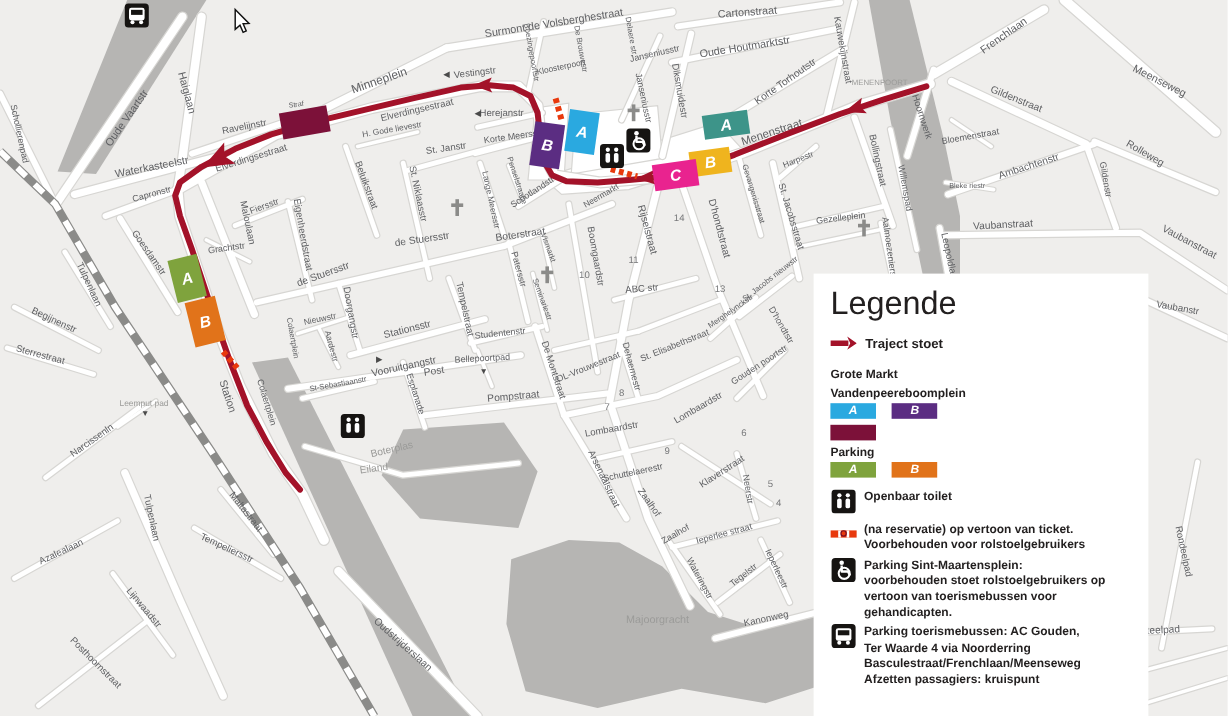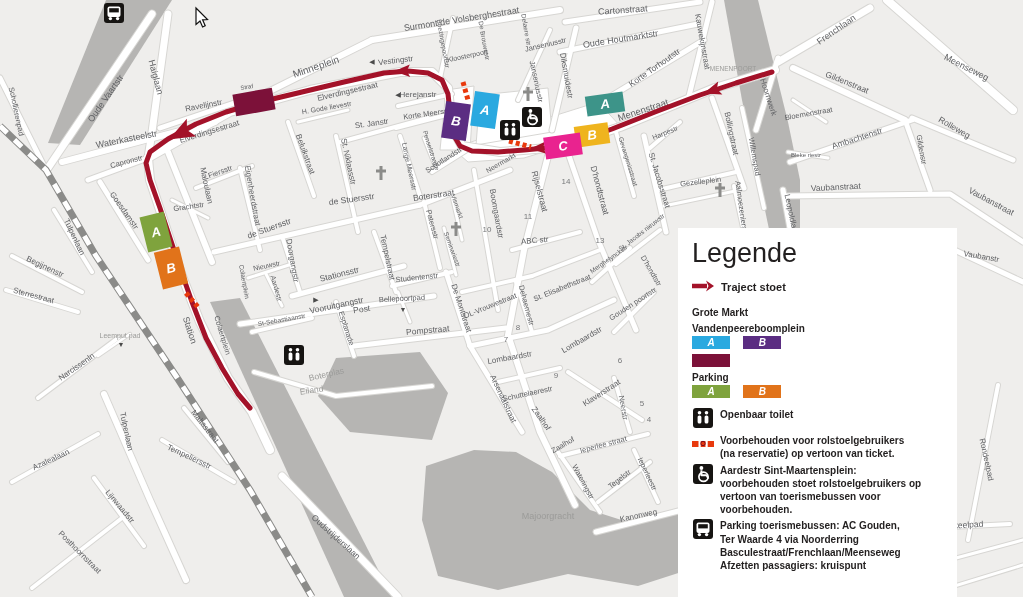--- a/index.html
+++ b/index.html
@@ -526,38 +526,38 @@
     <div class="lg-item">
       <span class="lg-ic"><svg width="22" height="20" viewBox="-11 -10 22 20">
             <g>
               <rect x="-11" y="-3" width="22" height="6" fill="#e8390d"></rect>
               <rect x="-4.5" y="-3" width="2.2" height="6" fill="#fff"></rect>
               <rect x="2.5" y="-3" width="2.2" height="6" fill="#fff"></rect>
               <circle cx="0" cy="-0.5" r="2.2" fill="none" stroke="#7a0c1e" stroke-width="1"></circle>
             </g>
           </svg></span>
       <div>
+        <div>(na reservatie) op vertoon van ticket.</div>
         <div>Voorbehouden voor rolstoelgebruikers</div>
-        <div>(na reservatie) op vertoon van ticket.</div>
       </div>
     </div>
     <div class="lg-item">
       <span class="lg-ic"><svg width="22" height="20" viewBox="-11 -10 22 20">
             <g>
               <rect x="-10" y="-10" width="20" height="20" rx="3" fill="#161412"></rect>
               <circle cx="0.5" cy="2.8" r="4.6" fill="none" stroke="#fff" stroke-width="1.7"></circle>
               <circle cx="-1.6" cy="-6" r="1.9" fill="#fff"></circle>
               <path d="M-1.6,-3.8 L-1.6,1.2 L3.6,1.2 L5.4,4.6" fill="none" stroke="#fff" stroke-width="2" stroke-linejoin="round"></path>
             </g>
           </svg></span>
       <div>
-        <div>Aardestr Sint-Maartensplein:</div>
+        <div>Parking Sint-Maartensplein:</div>
         <div>voorbehouden stoet rolstoelgebruikers op</div>
         <div>vertoon van toerismebussen voor</div>
-        <div>voorbehouden.</div>
+        <div>gehandicapten.</div>
       </div>
     </div>
     <div class="lg-item">
       <span class="lg-ic"><svg width="22" height="20" viewBox="-11 -10 22 20">
             <g>
               <rect x="-10" y="-10" width="20" height="20" rx="3" fill="#161412"></rect>
               <rect x="-6.5" y="-6.5" width="13" height="10.5" rx="2" fill="#fff"></rect>
               <rect x="-4.8" y="-4.8" width="9.6" height="4.2" fill="#161412"></rect>
               <circle cx="-3.6" cy="5.6" r="1.7" fill="#fff"></circle>
               <circle cx="3.6" cy="5.6" r="1.7" fill="#fff"></circle>

